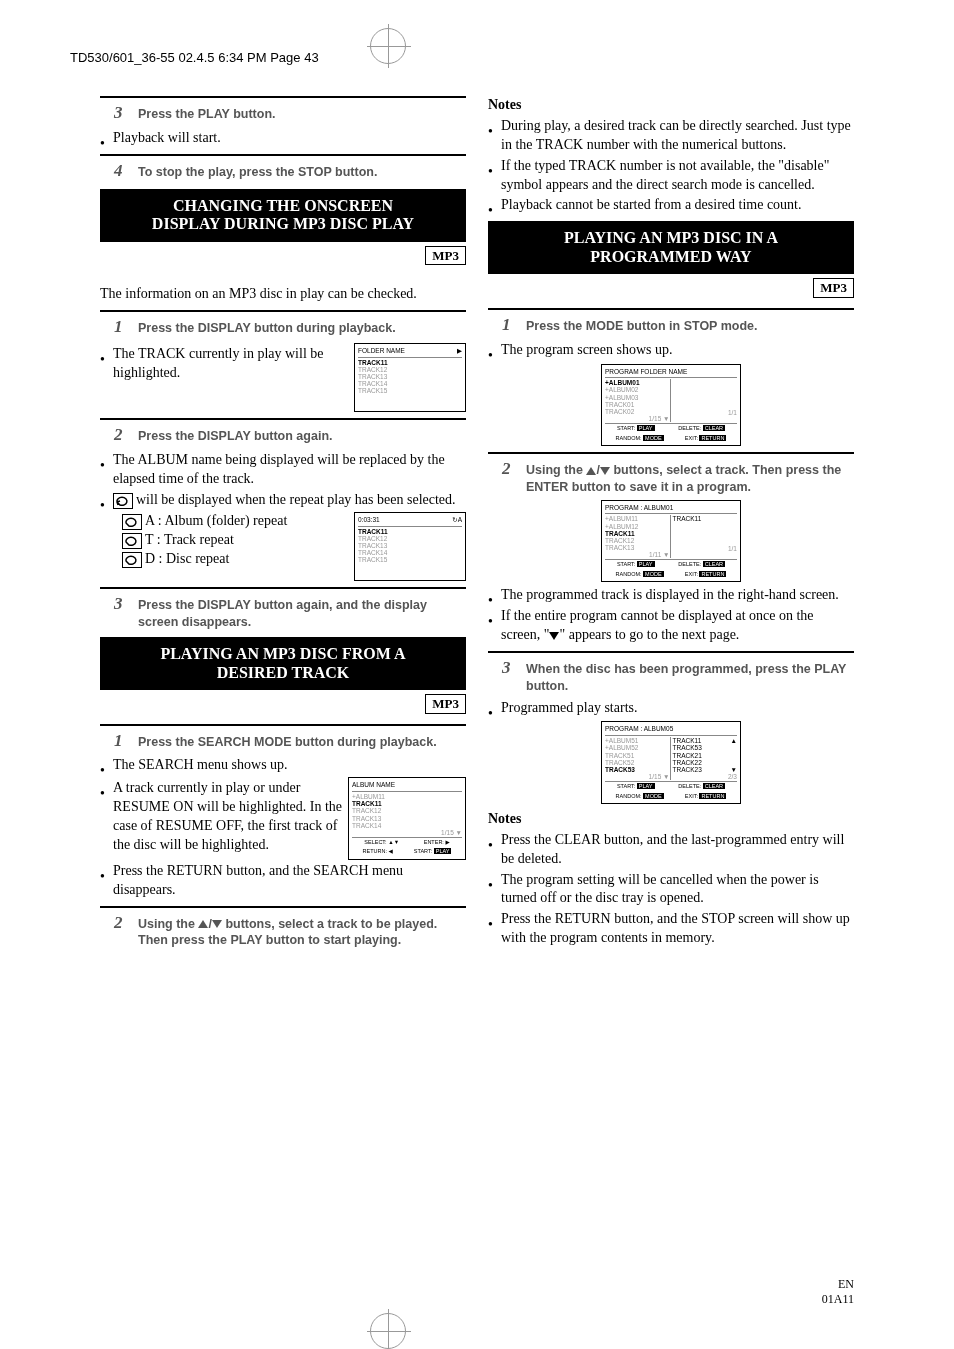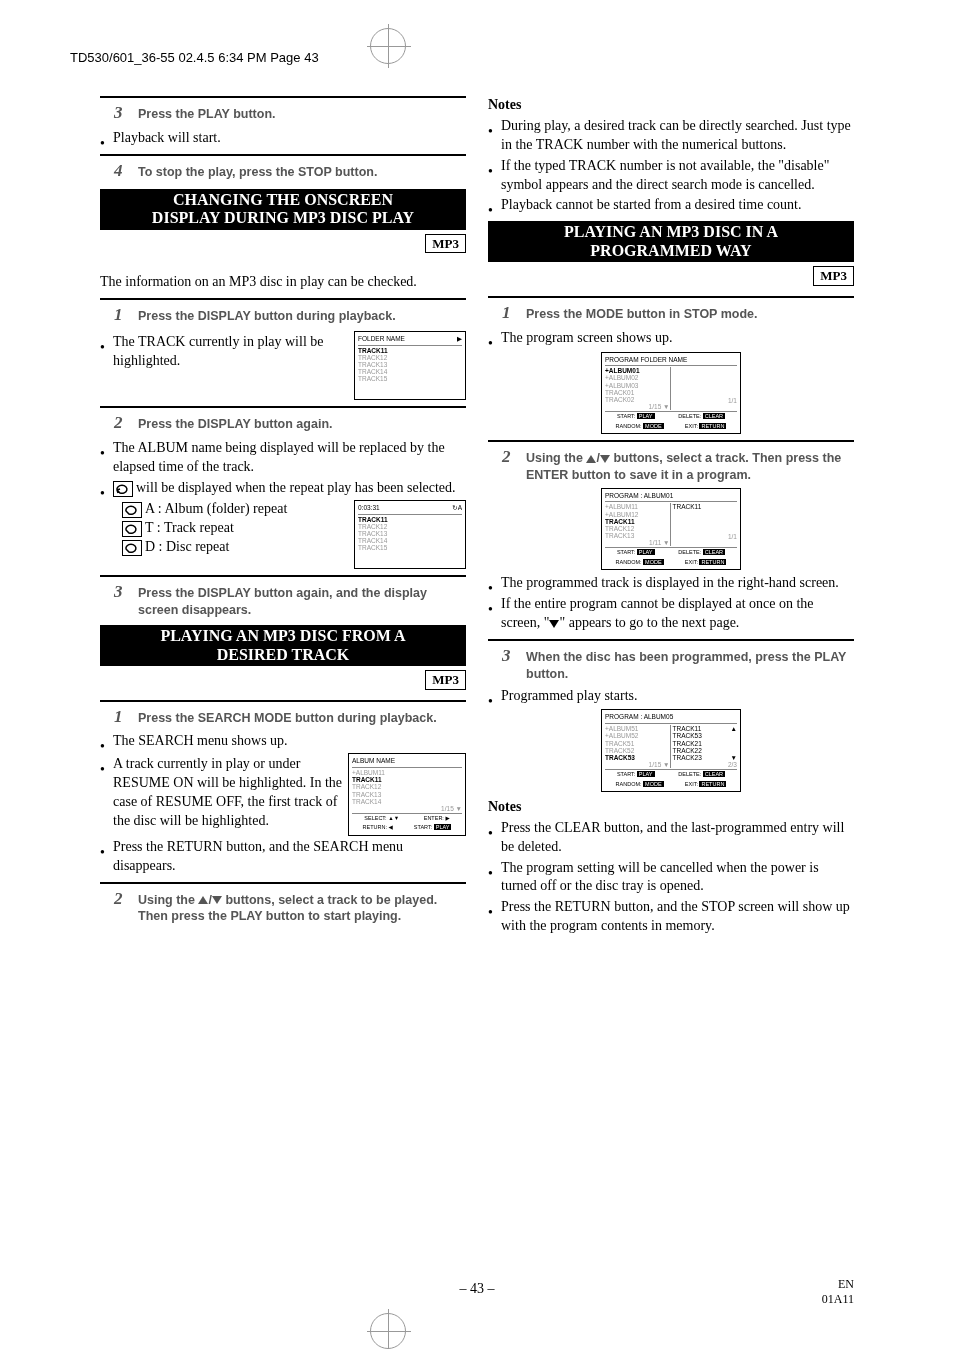--- a/index.html
+++ b/index.html
@@ -18,21 +18,21 @@
   .col { width: 366px; font-size: 14px; line-height: 1.35; }
   .col p { margin: 2px 0; text-align: justify; }
   .rule { border-top: 2px solid #000; margin: 6px 0 4px 0; }
   .step { display: flex; align-items: baseline; gap: 10px; margin: 4px 0 4px 14px; }
   .step-num { font-family: Georgia, serif; font-style: italic; font-weight: bold; font-size: 17px; color: #555; width: 14px; }
   .step-text { font-family: Arial, sans-serif; font-weight: bold; color: #555; font-size: 12.5px; flex: 1; }
   .bullet { display: flex; gap: 6px; margin: 2px 0; }
   .bdot { width: 7px; }
   .bdot::before { content: "●"; font-size: 8px; position: relative; top: 3px; }
   .btext { flex: 1; }
-  .section-title { background: #000; color: #fff; text-align: center; font-family: "Times New Roman", serif; font-weight: bold; padding: 2px 4px; margin: 6px 0 2px 0; line-height: 1.15; font-size: 16px; }
+  .section-title { background: #000; color: #fff; text-align: center; font-family: "Times New Roman", serif; font-weight: bold; padding: 8px 4px; margin: 6px 0 2px 0; line-height: 1.15; font-size: 16px; }
   .mp3-tag { border: 1.5px solid #000; font-family: "Times New Roman", serif; font-weight: bold; font-size: 13px; padding: 0px 6px; float: right; margin-top: 2px; }
   .notes { font-weight: bold; margin: 6px 0 2px 0; font-size: 14px; }
   .sub-icon { display: inline-block; border: 1.6px solid #000; width: 20px; height: 16px; vertical-align: middle; position: relative; margin-right: 3px; }
   .sub-icon svg { position: absolute; top: 0; left: 0; }
   .tri { display:inline-block; width:0; height:0; vertical-align:middle; }
   .tri.up { border-left:5px solid transparent; border-right:5px solid transparent; border-bottom:8px solid #555; }
   .tri.down { border-left:5px solid transparent; border-right:5px solid transparent; border-top:8px solid #555; }
   .tri.downb { border-left:5px solid transparent; border-right:5px solid transparent; border-top:8px solid #000; }
   .tri.left { border-top:5px solid transparent; border-bottom:5px solid transparent; border-right:8px solid #000; }
   .pair-block { display: flex; gap: 0; }
@@ -391,21 +391,20 @@
           <span class="bdot"></span>
           <span class="btext">The program setting will be cancelled when the power is turned off or the disc tray is opened.</span>
         </div>
       <div class="bullet">
           <span class="bdot"></span>
           <span class="btext">Press the RETURN button, and the STOP screen will show up with the program contents in memory.</span>
         </div>
     </div>
   </div>
 
-  <div class="pagenum">– 43 –</div>
   <div class="foot-code">
     <div>EN</div>
     <div>01A11</div>
   </div>
 
   <div class="reg-marks-bottom">
     <div class="reg-mark">
         <div class="reg-cross"></div>
       </div>
   </div>

